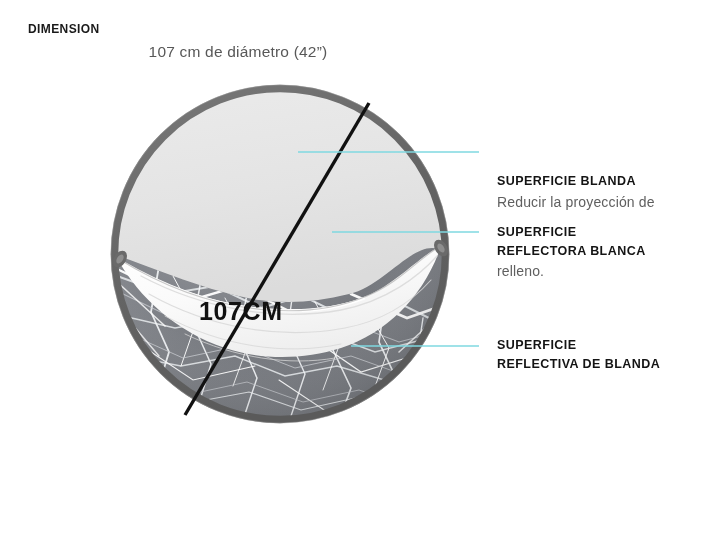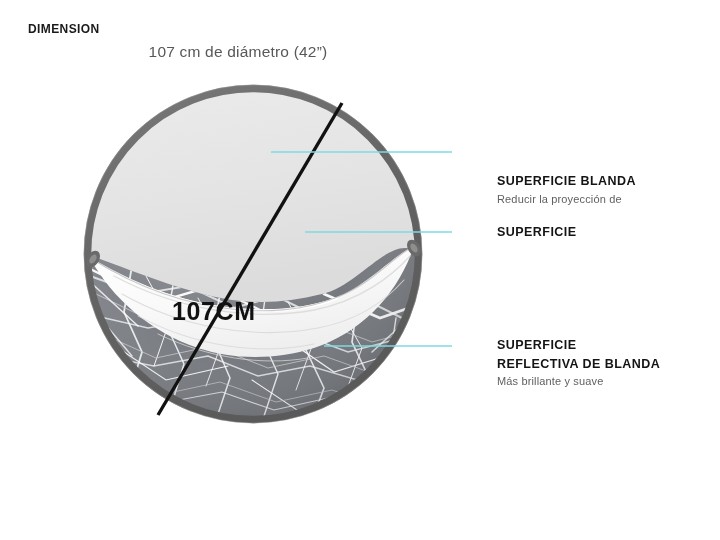--- a/index.html
+++ b/index.html
@@ -38,21 +38,21 @@
     letter-spacing: 0.2px;
     color: #585858;
     line-height: 1.25;
     margin: 0;
     text-align: center;
   }
 
   
   #figure {
     position: absolute;
-    left: 62px;
+    left: 89px;
     top: 80px;
     width: 390px;
     height: 350px;
   }
   #figure svg { display: block; }
 
   
   .callout {
     position: absolute;
     width: 215px;
@@ -64,21 +64,21 @@
   .callout-title {
     font-size: 12.5px;
     font-weight: bold;
     letter-spacing: 0.45px;
     color: #141414;
     line-height: 1.33;
     margin: 0 0 2px 0;
     text-transform: none;
   }
   .callout-body {
-    font-size: 11px;
+    font-size: 14px;
     font-weight: normal;
     letter-spacing: 0.15px;
     color: #5f5f5f;
     line-height: 1.45;
     margin: 0;
   }
 </style>
 </head>
 <body>
 
@@ -237,19 +237,20 @@
   </svg>
 </div>
 
 <div class="callout" id="callout-soft">
   <div class="callout-title">SUPERFICIE BLANDA</div>
   <div class="callout-body">Reducir la proyección de</div>
 </div>
 
 <div class="callout" id="callout-white">
   <div class="callout-title">SUPERFICIE</div>
+  <div class="callout-title">REFLECTORA BLANCA</div>
+  <div class="callout-body">relleno.</div>
 </div>
 
 <div class="callout" id="callout-silver">
   <div class="callout-title">SUPERFICIE</div>
   <div class="callout-title">REFLECTIVA DE BLANDA</div>
-  <div class="callout-body">Más brillante y suave</div>
 </div>
 
 </body></html>

